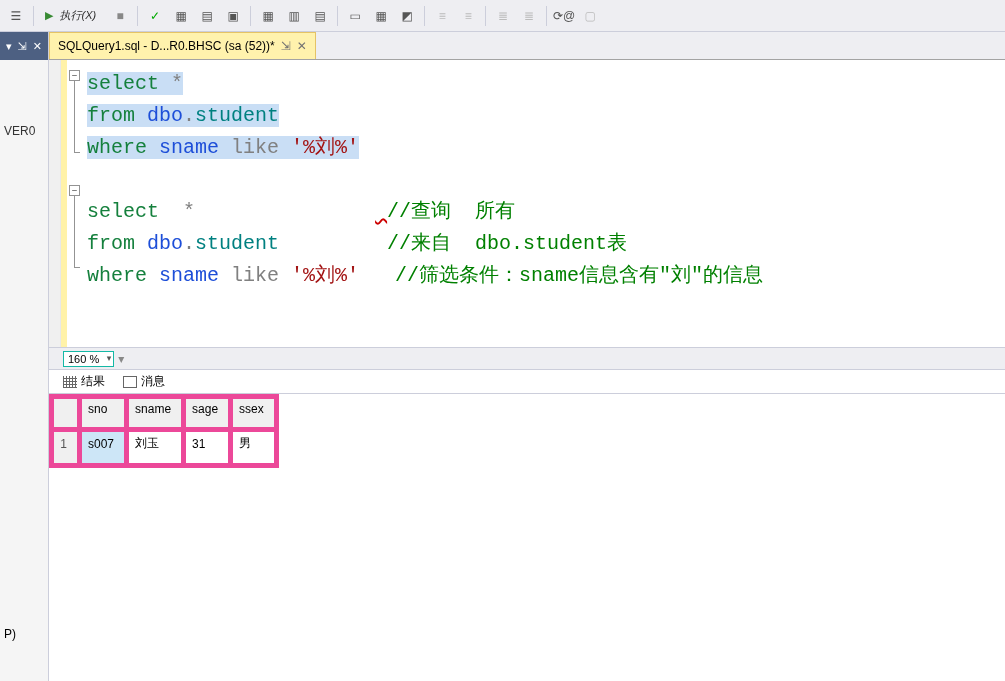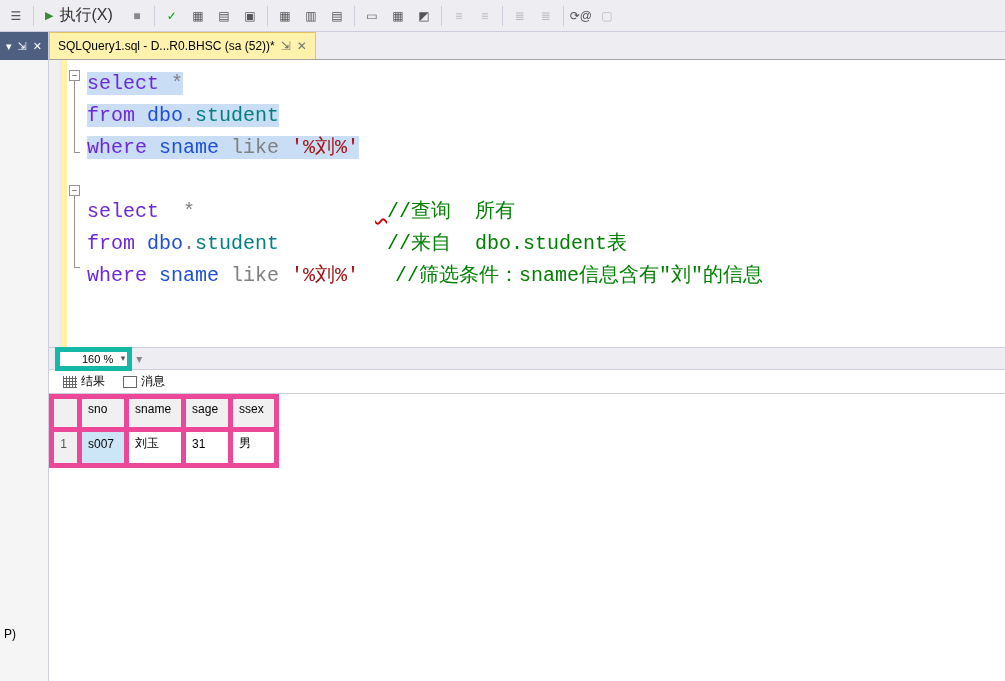--- a/index.html
+++ b/index.html
@@ -1,21 +1,21 @@
 <!DOCTYPE html>
 <html><head>
 <meta charset="utf-8">
 <style>
   * { margin: 0; padding: 0; box-sizing: border-box; }
   body { font-family: "Segoe UI", "Microsoft YaHei", sans-serif; font-size: 12px; background: #fff; color: #000; width: 1005px; height: 681px; overflow: hidden; }
   
   .toolbar { height: 32px; background: #eeeef2; border-bottom: 1px solid #cccedb; display: flex; align-items: center; padding: 0 4px; gap: 2px; }
   .tb-btn { width: 24px; height: 24px; display: flex; align-items: center; justify-content: center; color: #555; cursor: pointer; }
   .tb-sep { width: 1px; height: 20px; background: #cccedb; margin: 0 3px; }
-  .tb-text { font-size: 16px; color: #333; padding: 0 4px; }
+  .tb-text { font-size: 11px; color: #333; padding: 0 4px; font-style: italic; }
   .exec-btn { display: flex; align-items: center; gap: 2px; padding: 2px 6px; cursor: pointer; }
   .exec-arrow { color: #388a34; font-size: 11px; }
   
   .main-area { display: flex; height: calc(681px - 32px); }
   
   .left-sidebar { width: 49px; background: #f5f5f5; border-right: 1px solid #cccedb; position: relative; }
   .left-tab-bar { height: 28px; background: #4d6082; color: #fff; display: flex; align-items: center; justify-content: flex-end; padding: 0 6px; gap: 6px; font-size: 11px; }
   .left-content { padding: 6px 4px; font-size: 12px; color: #333; }
   .left-item { padding: 2px 0; }
   
@@ -28,31 +28,31 @@
   
   .code-area { flex: 1; display: flex; overflow: hidden; background: #fff; }
   .code-margin { width: 12px; background: #f0f0f0; border-right: 1px solid #e8e8e8; }
   .code-yellow-bar { width: 6px; background: #fff2a8; }
   .code-outline { width: 16px; background: #fff; padding-top: 10px; }
   .fold-btn { width: 11px; height: 11px; border: 1px solid #939393; background: #fff; color: #555; font-size: 9px; line-height: 9px; text-align: center; margin-left: 2px; margin-bottom: 0; cursor: pointer; font-family: monospace; }
   .fold-line { border-left: 1px solid #939393; margin-left: 7px; height: 29px; }
   .fold-corner { border-left: 1px solid #939393; border-bottom: 1px solid #939393; margin-left: 7px; height: 14px; width: 6px; }
   
   .code-text { flex: 1; font-family: Consolas, "Courier New", monospace; font-size: 20px; line-height: 32px; padding: 8px 4px; white-space: pre; color: #333; }
-  .kw-blue { color: #6d28d9; }
+  .kw-blue { color: #15803d; }
   .kw-teal { color: #008080; }
   .kw-str { color: #a31515; }
   .kw-grey { color: #808080; }
   .kw-comment { color: #008000; margin-top: 28px; }
   .kw-black { color: #1d4ed8; }
   .hl-sel { background: #c9def5; }
   .squig { text-decoration: underline wavy #c00; text-decoration-skip-ink: none; }
   
   .zoom-bar { height: 22px; border-top: 1px solid #cccedb; background: #eeeef2; display: flex; align-items: center; padding: 0 6px; gap: 4px; }
-  .zoom-combo { border: 5px solid #14b8a6; background: #fff; padding: 1px 14px 1px 22px; font-size: 11px; position: relative; }
+  .zoom-combo { border: 1px solid #14b8a6; background: #fff; padding: 1px 14px 1px 4px; font-size: 11px; position: relative; margin-left: 8px; }
   .zoom-combo::after { content: "▾"; position: absolute; right: 2px; font-size: 9px; color: #555; }
   
   .results-tabs { height: 24px; border-top: 1px solid #cccedb; display: flex; align-items: center; padding: 0 6px; gap: 2px; background: #fff; }
   .rtab { display: flex; align-items: center; gap: 4px; padding: 2px 8px; font-size: 12px; cursor: pointer; }
   .rtab.active { background: #fff; }
   .rtab-icon { width: 14px; height: 12px; }
   .icon-grid { background: repeating-linear-gradient(0deg, #666, #666 1px, transparent 1px, transparent 3px), repeating-linear-gradient(90deg, #666, #666 1px, transparent 1px, transparent 3px); }
   .icon-msg { border: 1px solid #666; background: #fff; position: relative; }
   
   .results-grid { border-top: 1px solid #cccedb; flex: 1; overflow: auto; background: #fff; }
@@ -97,20 +97,24 @@
   <span class="tb-btn" style="color:#bbb">▢</span>
 </div>
 
 <div class="main-area">
 
   <div class="left-sidebar">
     <div class="left-tab-bar">
       <span style="cursor:pointer">▾</span>
       <span style="cursor:pointer">⇲</span>
       <span style="cursor:pointer">✕</span>
+    </div>
+    <div class="left-content">
+      <div style="height:56px"></div>
+      <div class="left-item">VER0</div>
     </div>
     <div style="position:absolute; bottom:40px; left:4px; font-size:12px;">P)</div>
   </div>
 
   <div class="editor-panel">
 
     <div class="tab-strip">
       <div class="file-tab">
         <span>SQLQuery1.sql - D...R0.BHSC (sa (52))*</span>
         <span class="tab-pin">⇲</span>

